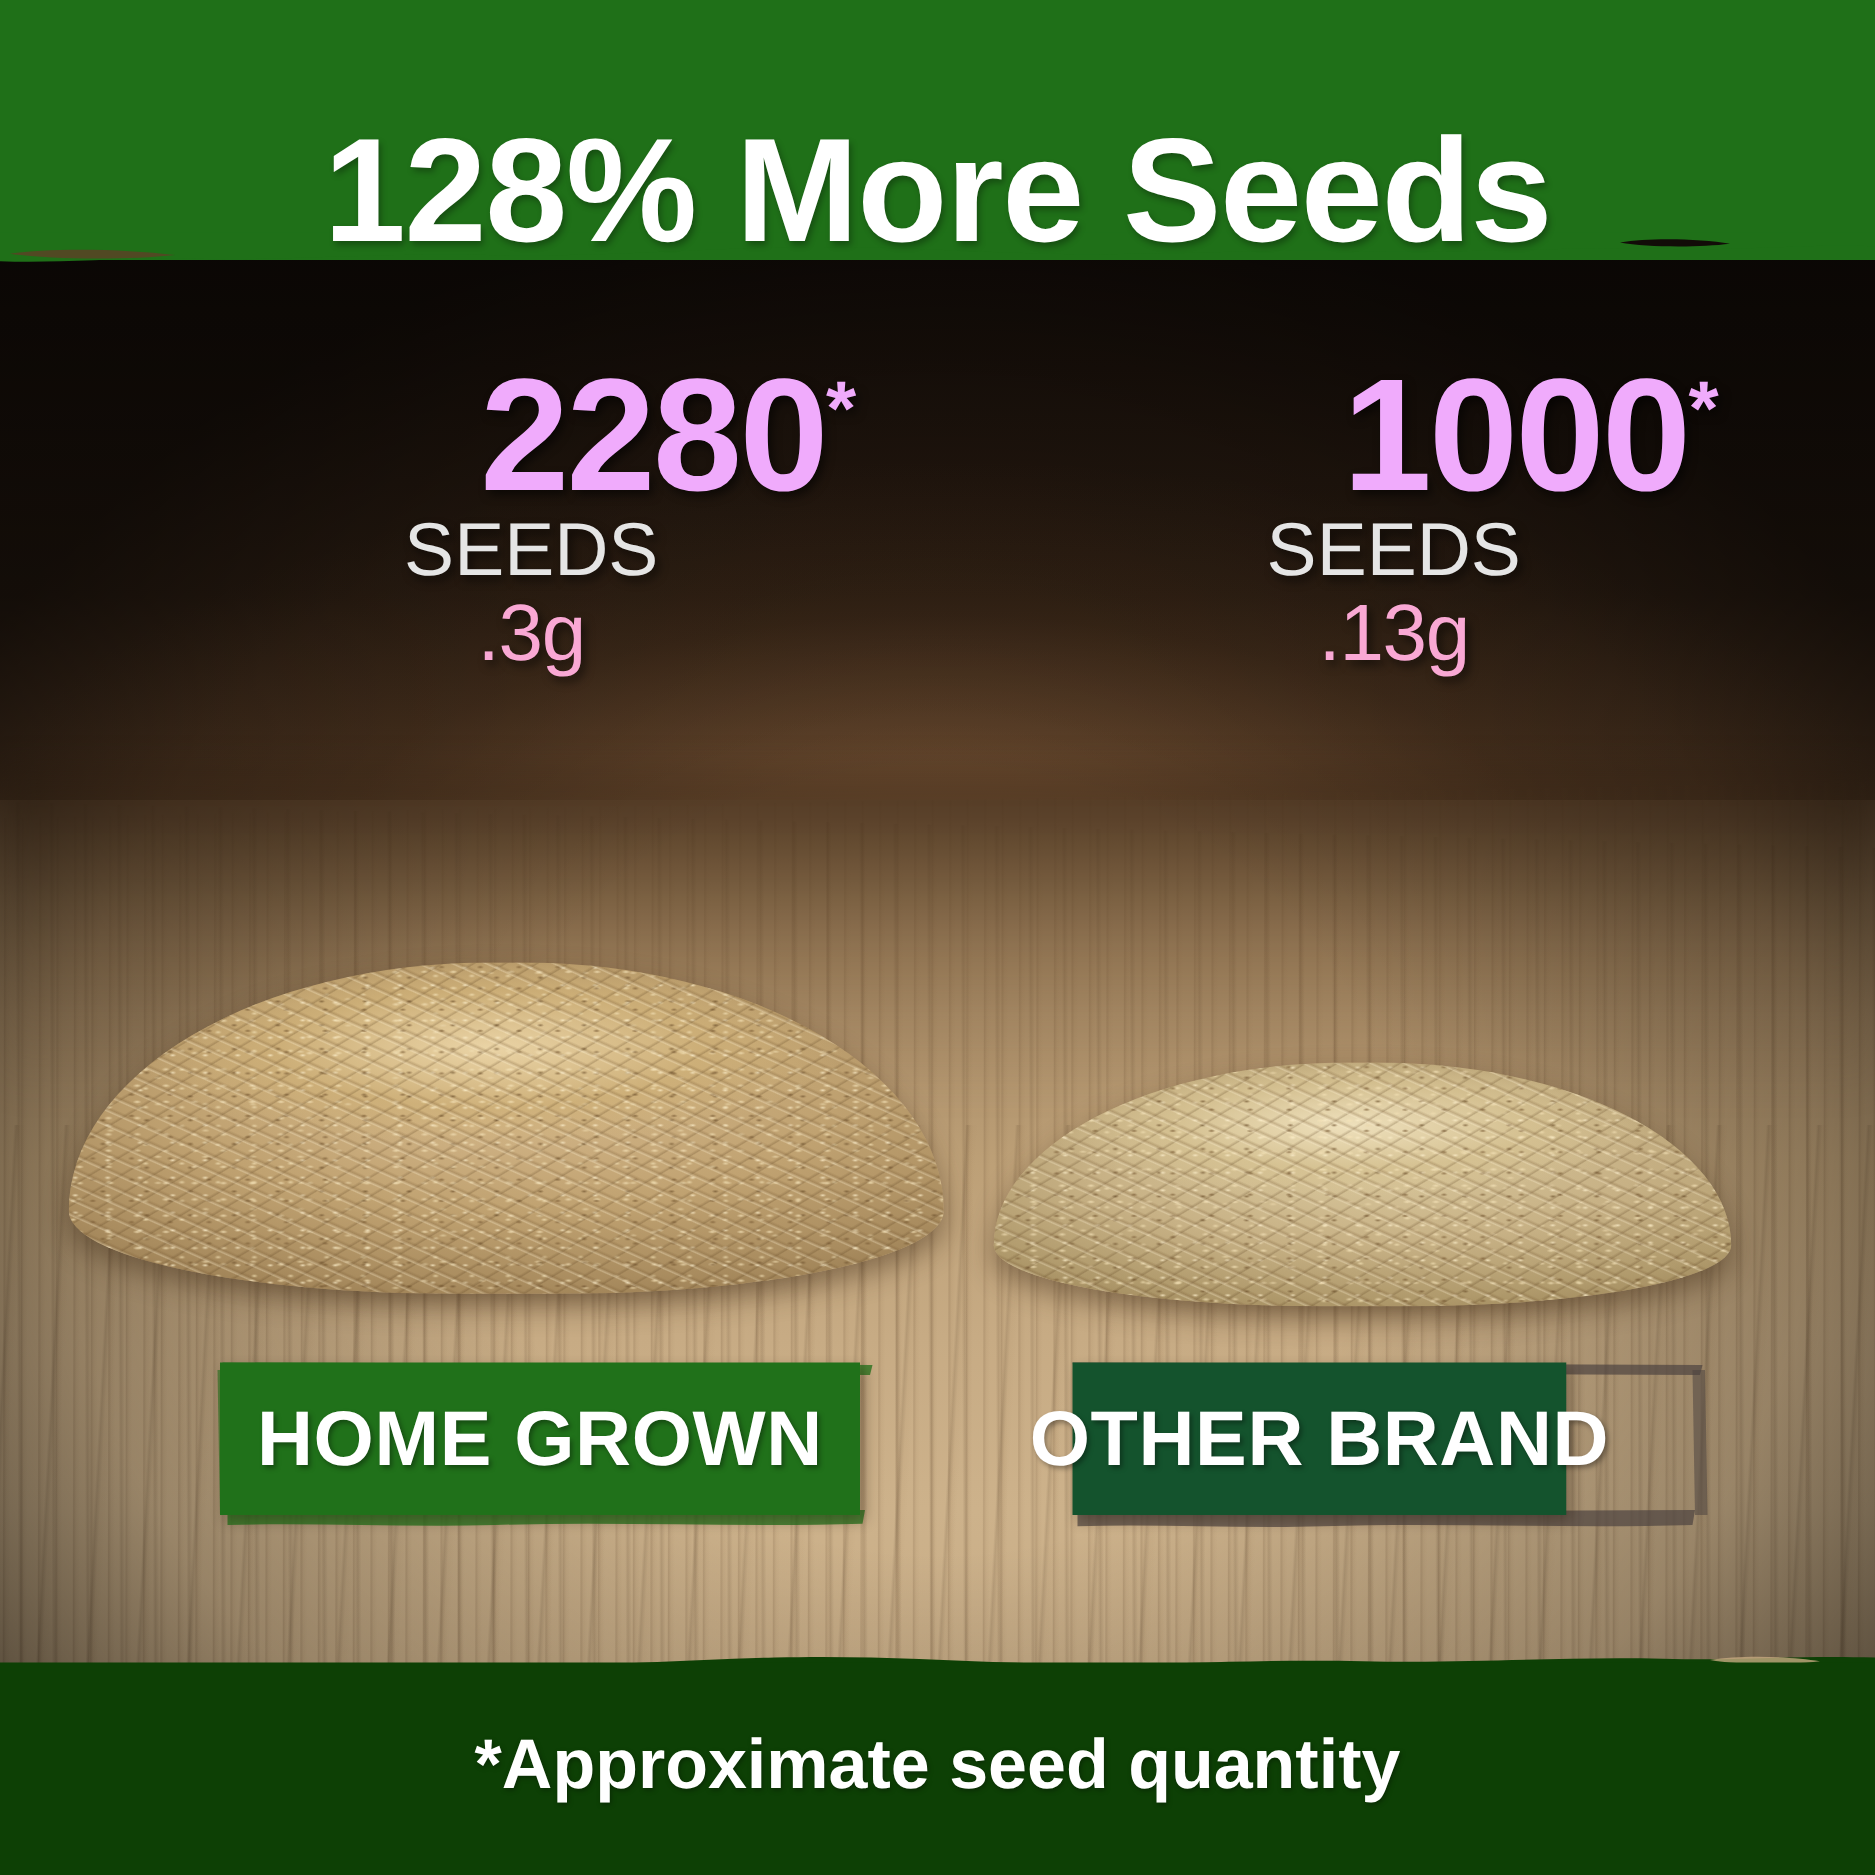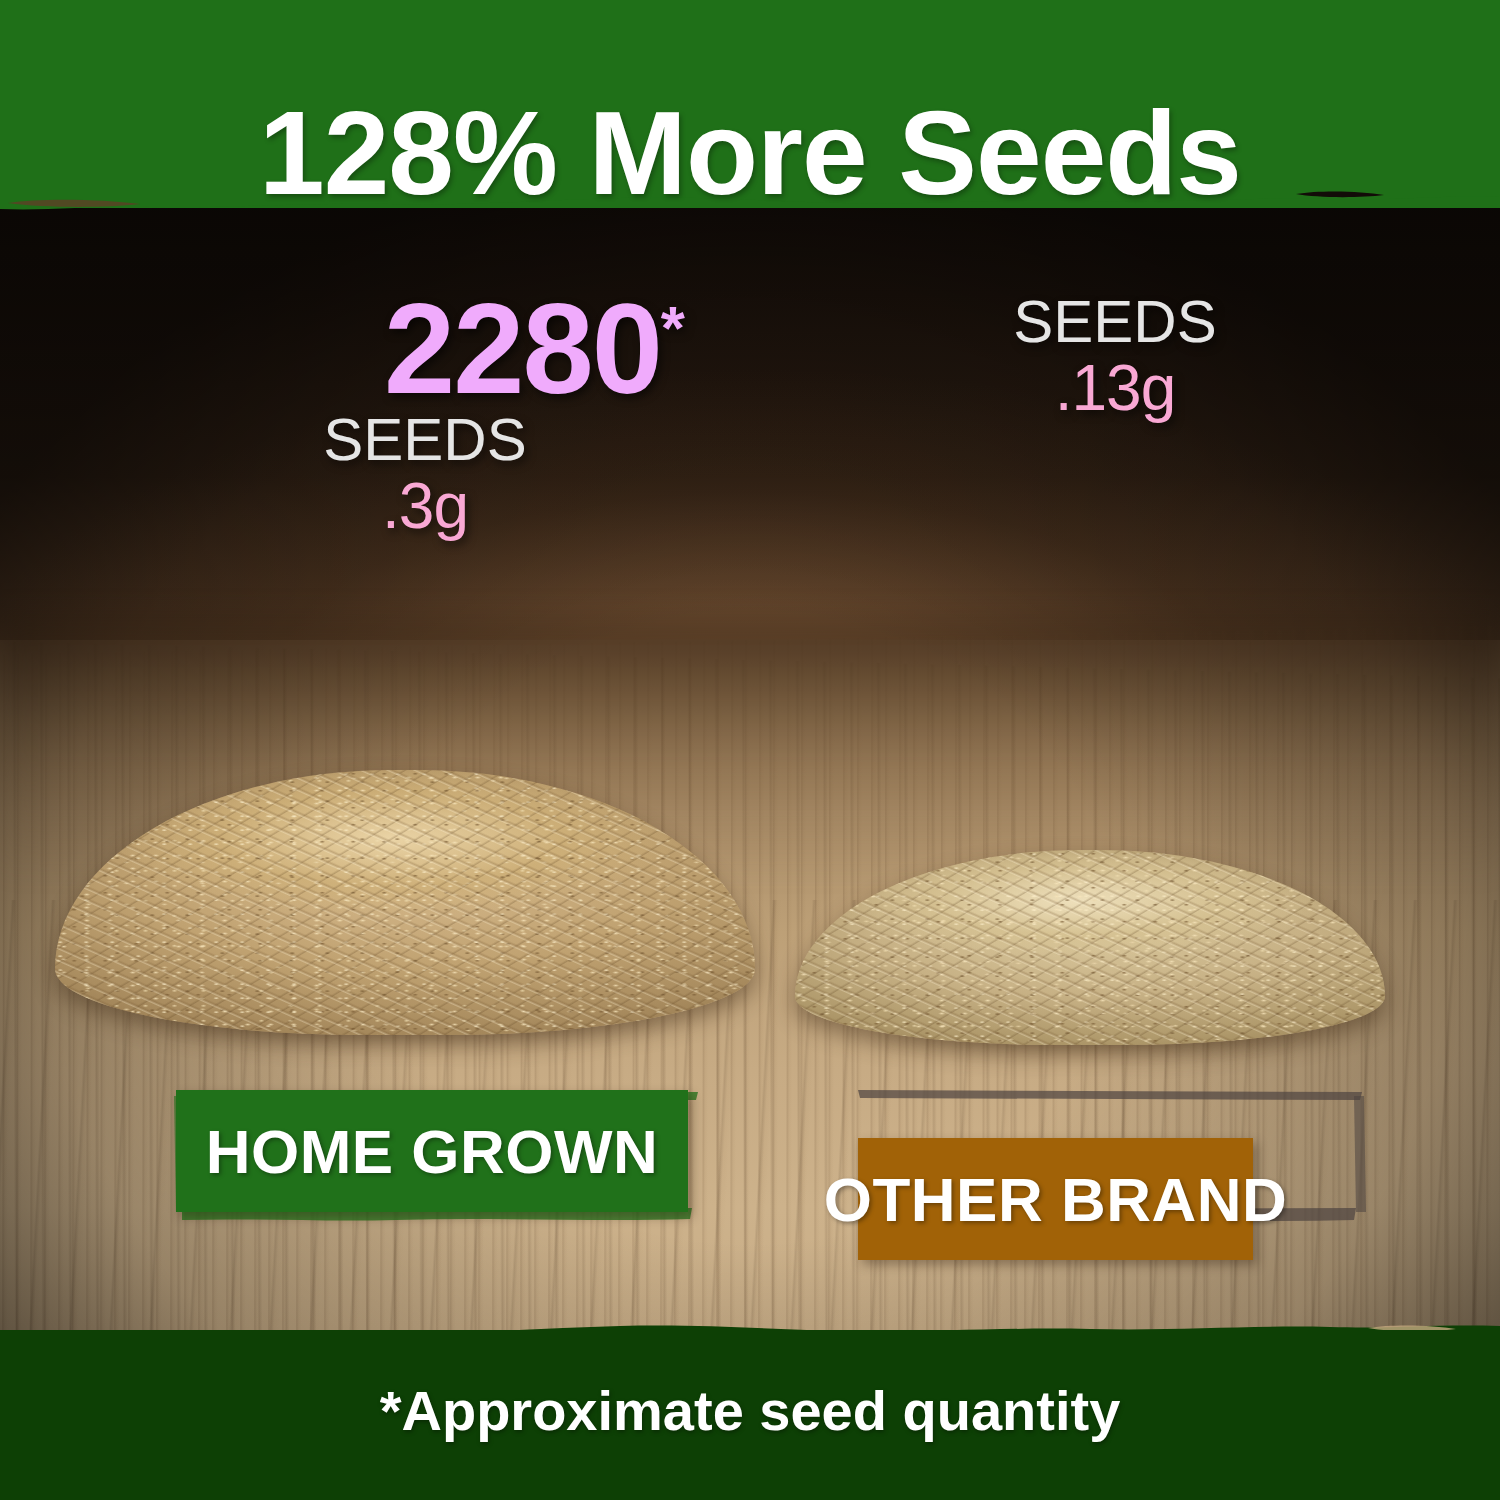--- a/index.html
+++ b/index.html
@@ -284,21 +284,21 @@
   }
   .banner-label {
     font-size: 62px;
     font-weight: 700;
     color: #ffffff;
     letter-spacing: 0.5px;
     white-space: nowrap;
     text-shadow: 2px 2px 4px rgba(0,0,0,0.35);
   }
   .banner-home  { left: 176px; top: 1090px; width: 512px; background: #20711a; }
-  .banner-other { left: 858px; top: 1090px; width: 395px; background: #a16207; margin-top: 48px; }
+  .banner-other { left: 858px; top: 1090px; width: 395px; background: #14532d; }
 
   
   .banner-rough {
     position: absolute;
     z-index: 4;
     pointer-events: none;
   }
 
   
   .footer-bar {
@@ -377,20 +377,23 @@
 
   <div class="stat stat-left">
     <div class="stat-count">
       <span>2280</span><span class="star">*</span>
     </div>
     <div class="stat-seeds">SEEDS</div>
     <div class="stat-weight">.3g</div>
   </div>
 
   <div class="stat stat-right">
+    <div class="stat-count">
+      <span>1000</span><span class="star">*</span>
+    </div>
     <div class="stat-seeds">SEEDS</div>
     <div class="stat-weight">.13g</div>
   </div>
 
   <svg class="banner-rough" viewBox="0 0 540 150" preserveAspectRatio="none" style="left:164px; top:1078px; width:540px; height:150px;">
     <path d="M14,12 L534,14 L532,22 L16,20 Z" fill="#20711a" opacity="0.75"></path>
     <path d="M18,132 L528,130 L526,141 C430,144 330,139 232,142 C160,144 90,140 18,142 Z" fill="#20711a" opacity="0.75"></path>
     <path d="M10,18 L18,18 L20,134 L12,134 Z" fill="#20711a" opacity="0.6"></path>
   </svg>
   <div class="banner banner-home">

